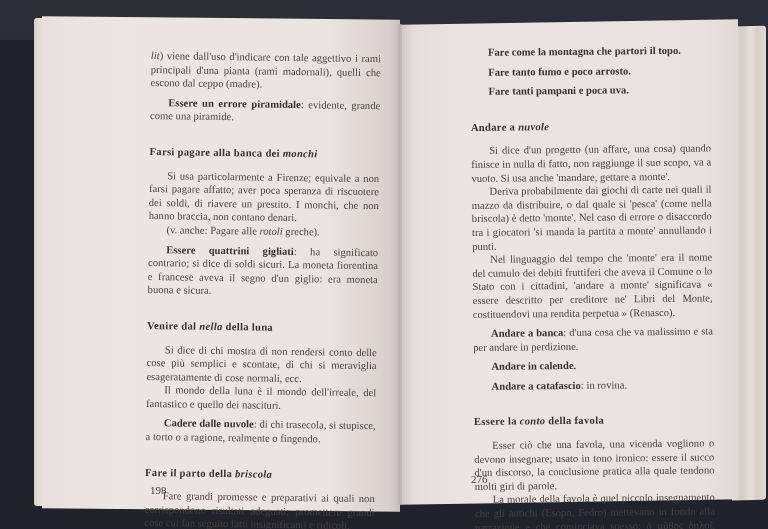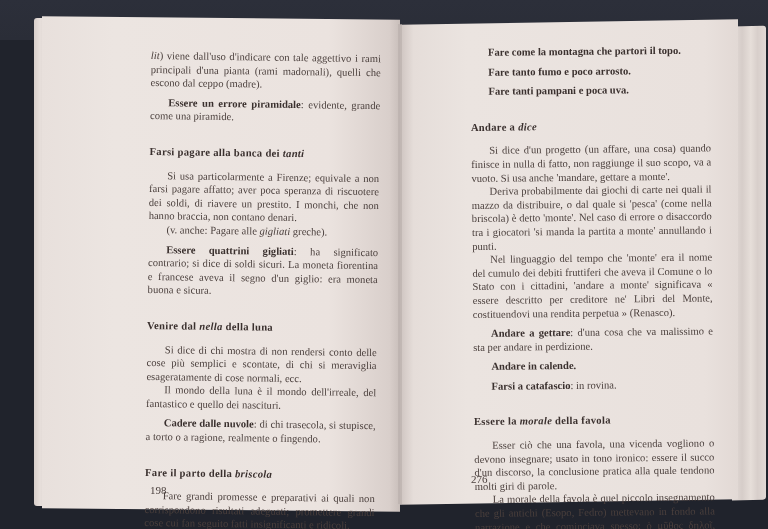--- a/index.html
+++ b/index.html
@@ -54,42 +54,42 @@
 <div class="book">
   <div class="stack-left"></div>
   <div class="stack-right"></div>
   <div class="page-left"></div>
   <div class="page-right"></div>
   <div class="gutter"></div>
 
   <div class="col col-left">
       <p><i>lit</i>) viene dall'uso d'indicare con tale aggettivo i rami principali d'una pianta (rami madornali), quelli che escono dal ceppo (madre).</p>
       <p class="ind gap"><b>Essere un errore piramidale</b>: evidente, grande come una piramide.</p>
-      <h3 class="hgap">Farsi pagare alla banca dei <i>tanti</i></h3>
+      <h3 class="hgap">Farsi pagare alla banca dei <i>monchi</i></h3>
       <p class="ind">Si usa particolarmente a Firenze; equivale a non farsi pagare affatto; aver poca speranza di riscuotere dei soldi, di riavere un prestito. I monchi, che non hanno braccia, non contano denari.</p>
-      <p class="ind">(v. anche: Pagare alle <i>gigliati</i> greche).</p>
+      <p class="ind">(v. anche: Pagare alle <i>rotoli</i> greche).</p>
       <p class="ind gap"><b>Essere quattrini gigliati</b>: ha significato contrario; si dice di soldi sicuri. La moneta fiorentina e francese aveva il segno d'un giglio: era moneta buona e sicura.</p>
       <h3 class="hgap">Venire dal <i>nella</i> della luna</h3>
       <p class="ind">Si dice di chi mostra di non rendersi conto delle cose più semplici e scontate, di chi si meraviglia esageratamente di cose normali, ecc.</p>
       <p class="ind">Il mondo della luna è il mondo dell'irreale, del fantastico e quello dei nascituri.</p>
       <p class="ind gap"><b>Cadere dalle nuvole</b>: di chi trasecola, si stupisce, a torto o a ragione, realmente o fingendo.</p>
       <h3 class="hgap">Fare il parto della <i>briscola</i></h3>
       <p class="ind">Fare grandi promesse e preparativi ai quali non corrispondono risultati adeguati; promettere grandi cose cui fan seguito fatti insignificanti e ridicoli.</p>
     </div>
   <div class="col col-right">
       <p class="ind"><b>Fare come la montagna che partorì il topo.</b></p>
       <p class="ind gap"><b>Fare tanto fumo e poco arrosto.</b></p>
       <p class="ind gap"><b>Fare tanti pampani e poca uva.</b></p>
-      <h3 class="hgap">Andare a <i>dice</i></h3>
+      <h3 class="hgap">Andare a <i>nuvole</i></h3>
       <p class="ind">Si dice d'un progetto (un affare, una cosa) quando finisce in nulla di fatto, non raggiunge il suo scopo, va a vuoto. Si usa anche 'mandare, gettare a monte'.</p>
       <p class="ind">Deriva probabilmente dai giochi di carte nei quali il mazzo da distribuire, o dal quale si 'pesca' (come nella briscola) è detto 'monte'. Nel caso di errore o disaccordo tra i giocatori 'si manda la partita a monte' annullando i punti.</p>
       <p class="ind">Nel linguaggio del tempo che 'monte' era il nome del cumulo dei debiti fruttiferi che aveva il Comune o lo Stato con i cittadini, 'andare a monte' significava « essere descritto per creditore ne' Libri del Monte, costituendovi una rendita perpetua » (Renasco).</p>
-      <p class="ind gap"><b>Andare a gettare</b>: d'una cosa che va malissimo e sta per andare in perdizione.</p>
+      <p class="ind gap"><b>Andare a banca</b>: d'una cosa che va malissimo e sta per andare in perdizione.</p>
       <p class="ind gap"><b>Andare in calende.</b></p>
-      <p class="ind gap"><b>Farsi a catafascio</b>: in rovina.</p>
-      <h3 class="hgap">Essere la <i>morale</i> della favola</h3>
+      <p class="ind gap"><b>Andare a catafascio</b>: in rovina.</p>
+      <h3 class="hgap">Essere la <i>conto</i> della favola</h3>
       <p class="ind">Esser ciò che una favola, una vicenda vogliono o devono insegnare; usato in tono ironico: essere il succo d'un discorso, la conclusione pratica alla quale tendono molti giri di parole.</p>
       <p class="ind">La morale della favola è quel piccolo insegnamento che gli antichi (Esopo, Fedro) mettevano in fondo alla narrazione e che cominciava spesso: ὁ μῦθος δηλοῖ, oppure  (la favola insegna).</p>
     </div>
 
   <div class="pagenum pn-left">198</div>
   <div class="pagenum pn-right">276</div>
 </div>
 
 </body></html>

